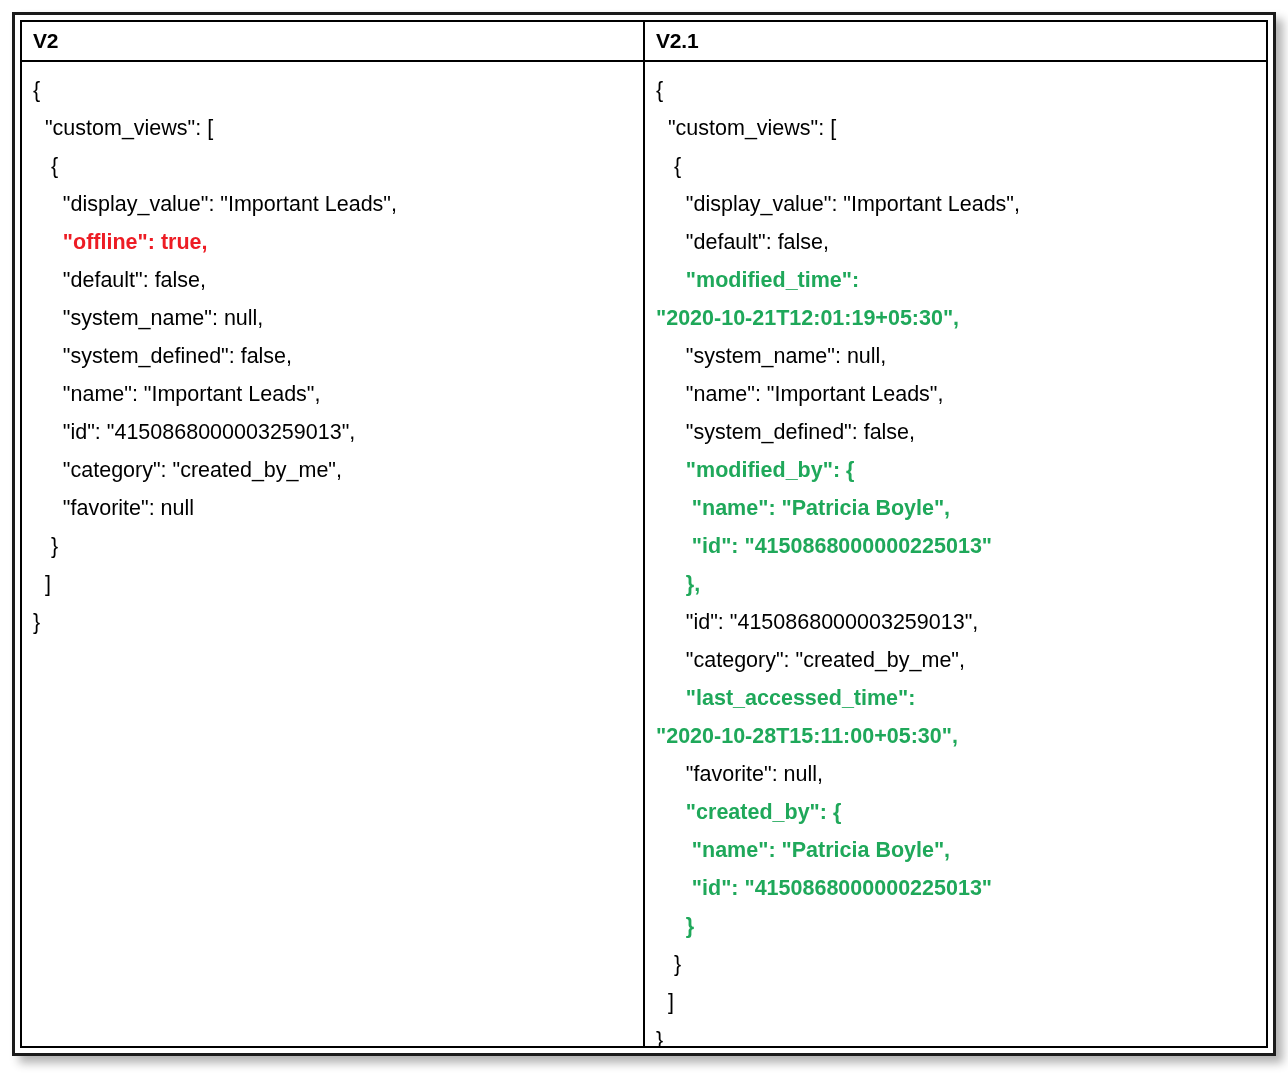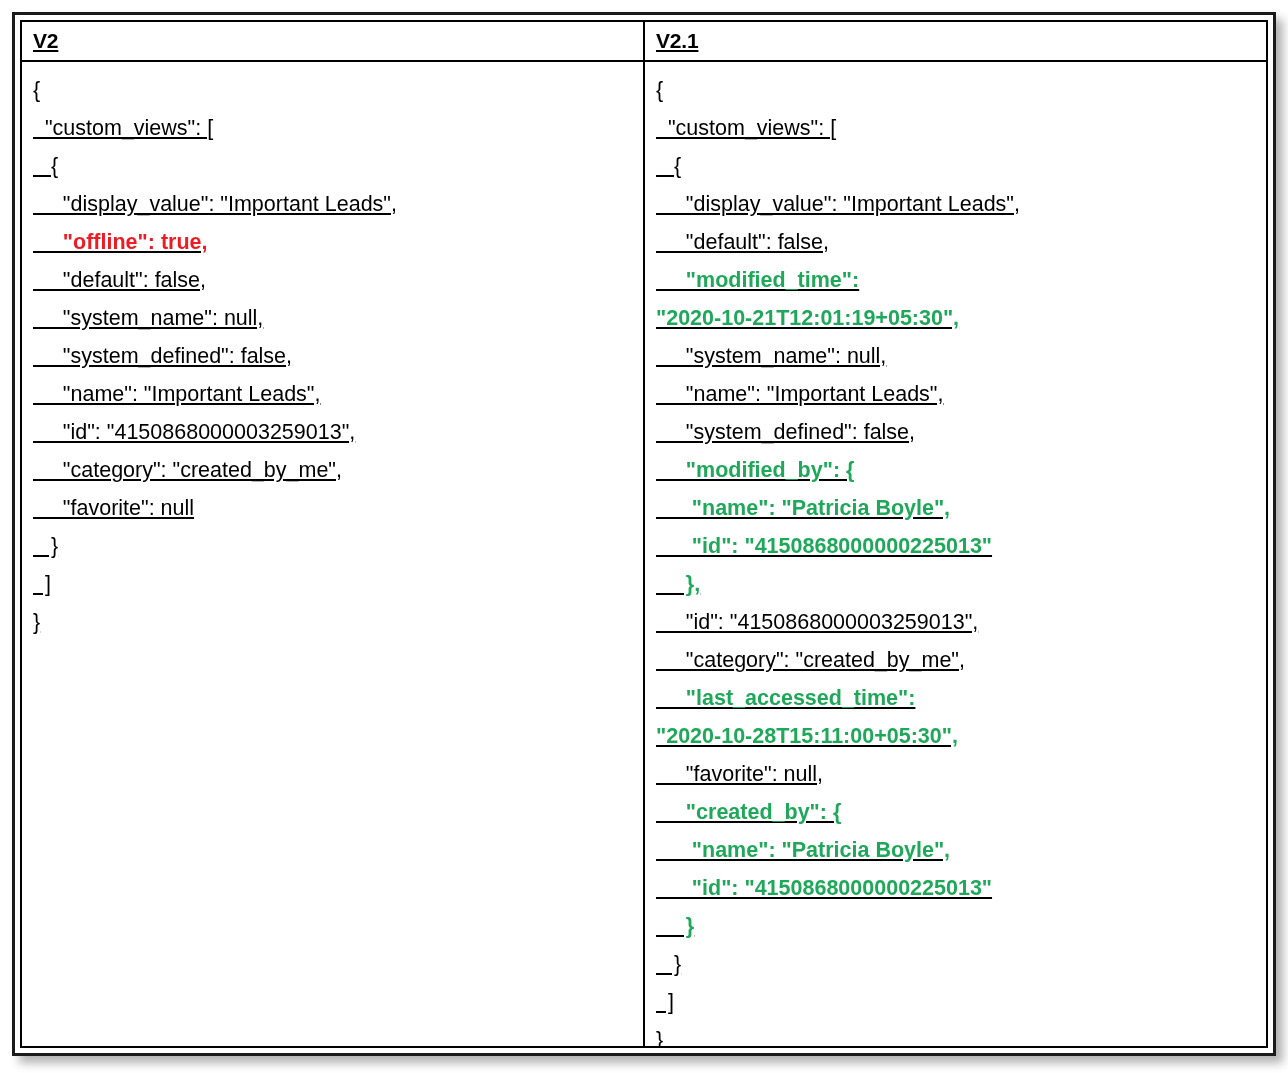--- a/index.html
+++ b/index.html
@@ -32,21 +32,20 @@
     position: absolute;
     left: 5px;
     top: 5px;
     width: 1248px;
     height: 1028px;
     box-sizing: border-box;
     border: 2px solid #000000;
     background: #ffffff;
     display: flex;
     flex-direction: column;
-    text-decoration: underline;
   }
 
   .header-row {
     display: flex;
     height: 38px;
     min-height: 38px;
     border-bottom: 2px solid #000000;
   }
   .body-row {
     display: flex;

